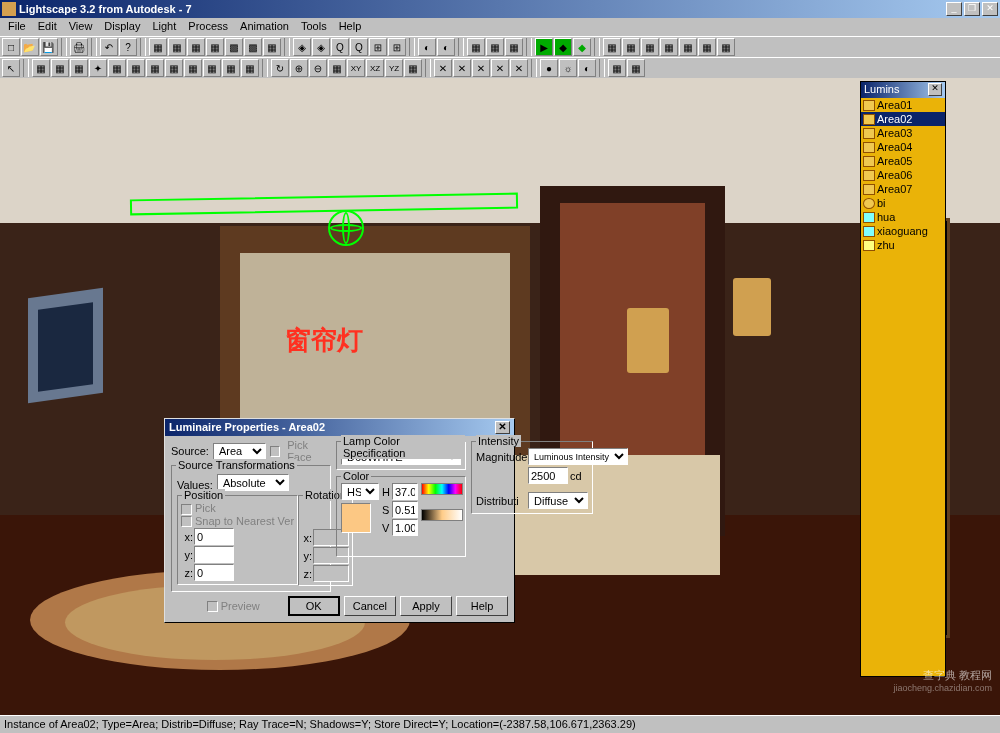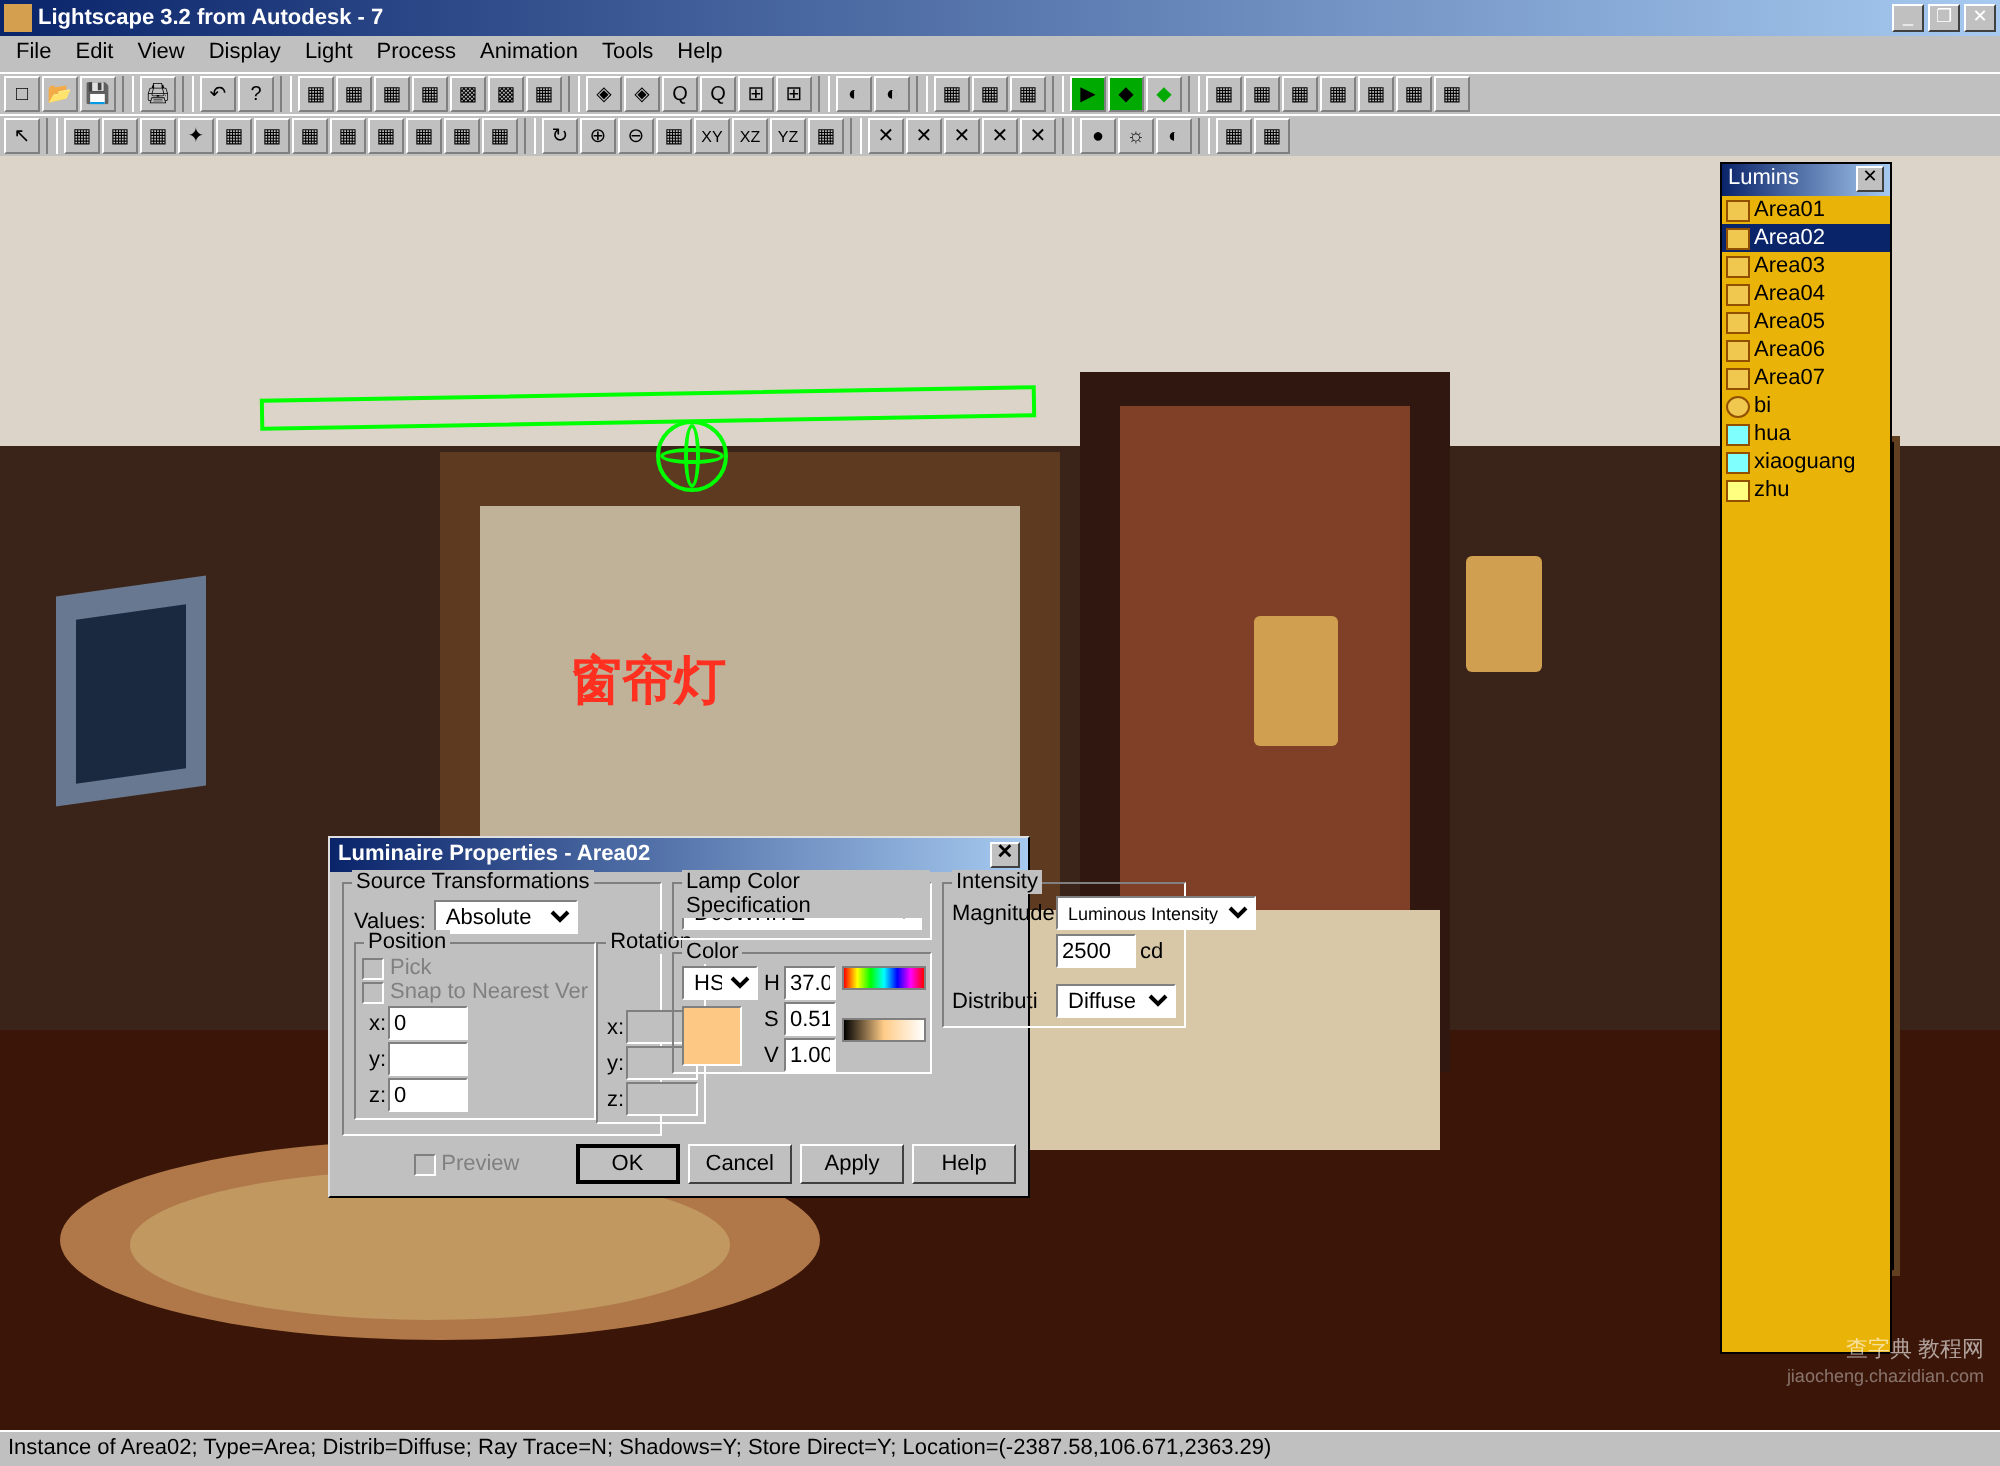--- a/index.html
+++ b/index.html
@@ -253,20 +253,26 @@
   <div class="dialog">
     <div class="dialog-title">
       <span>Luminaire Properties - Area02</span>
       <span class="close">✕</span>
     </div>
     <div class="dialog-body">
 
       <div class="row">
 
         <div style="width:160px">
+          <div class="row" style="align-items:center;gap:4px;margin-bottom:2px">
+            <span class="lbl">Source:</span>
+            <select class="select" style="width:58px"><option>Area</option></select>
+            <span class="chk" style="background:#c0c0c0"></span>
+            <span class="lbl" style="color:#808080">Pick Face</span>
+          </div>
           <div class="group">
             <span class="group-label">Source Transformations</span>
             <div class="row" style="align-items:flex-end;gap:4px">
               <span class="lbl">Values:</span>
               <select class="select" style="width:72px"><option>Absolute</option></select>
             </div>
             <div class="row" style="gap:0;margin-top:2px">
               <div class="group" style="flex:1;padding:6px 3px 3px">
                 <span class="group-label">Position</span>
                 <div style="color:#808080"><span class="chk" style="background:#c0c0c0"></span><span>Pick</span></div>
@@ -302,21 +308,21 @@
               </div>
             </div>
           </div>
         </div>
 
         <div style="width:130px">
           <div class="group" style="padding:6px 4px 4px">
             <span class="group-label">Lamp Color Specification</span>
             <select class="select" style="width:100%"><option>D65WHITE</option></select>
           </div>
-          <div class="group" style="margin-top:6px;padding:6px 4px 0">
+          <div class="group" style="margin-top:6px;padding:6px 4px 20px">
             <span class="group-label">Color</span>
             <div class="row" style="gap:3px">
               <div>
                 <select class="select" style="width:38px;margin-bottom:3px"><option>HSV</option></select>
                 <div class="swatch"></div>
               </div>
               <div>
                 <div class="row" style="align-items:center;gap:1px">
                     <span class="lbl" style="width:9px">H</span>
                     <input class="input" style="width: 26px;" value="37.0">

